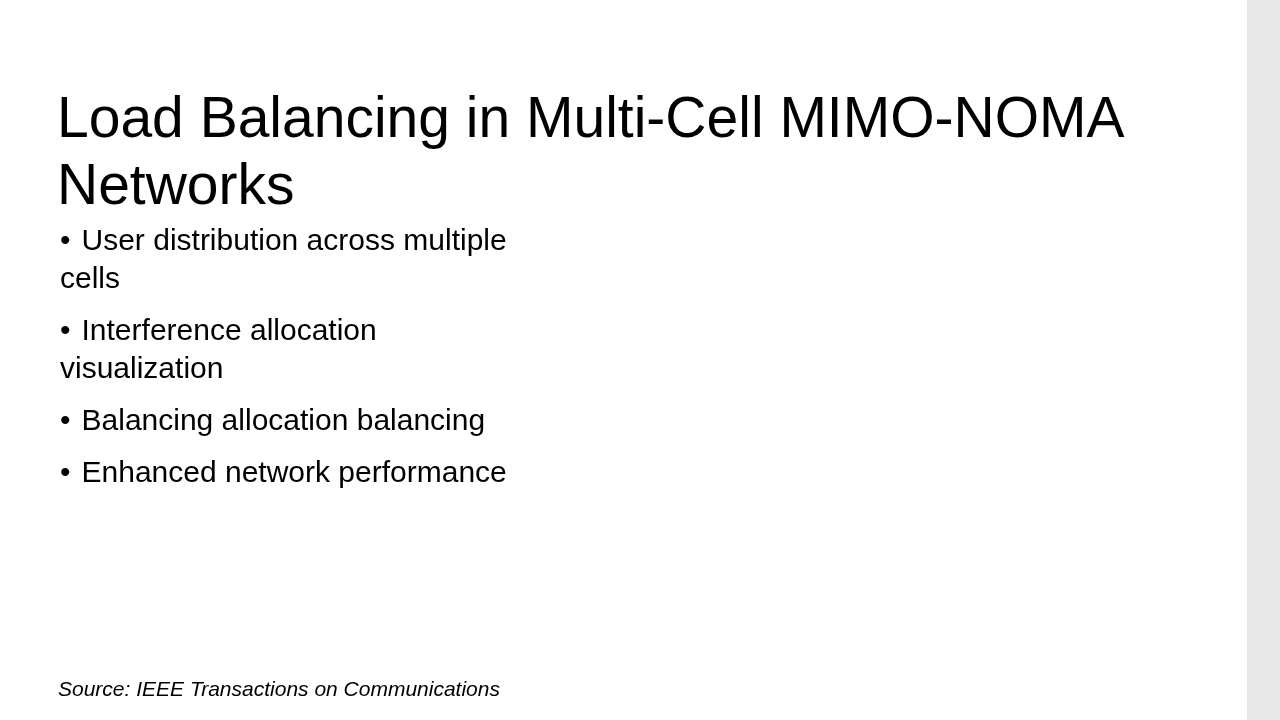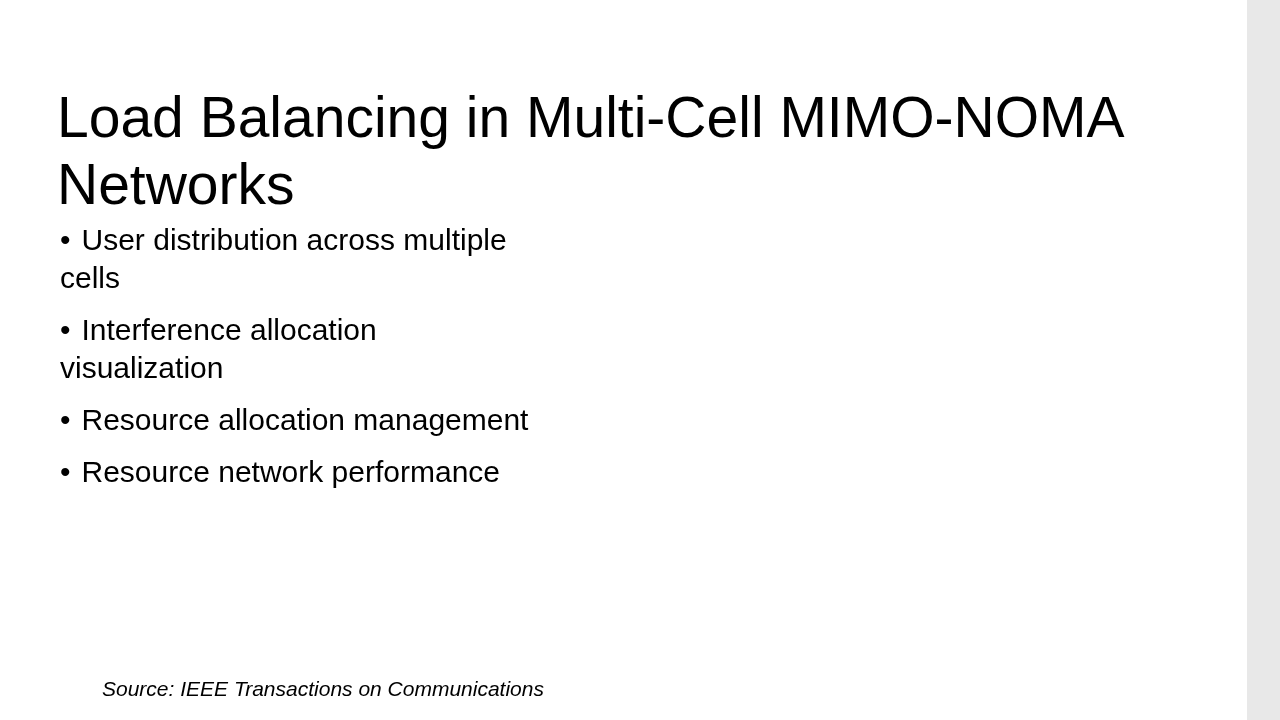--- a/index.html
+++ b/index.html
@@ -47,21 +47,20 @@
   .bullet-text {
     white-space: pre-line;
   }
   .source-line {
     position: absolute;
     left: 58px;
     top: 656px;
     font-size: 21px;
     font-style: italic;
     color: #000000;
-    margin-left: 44px;
   }
 </style>
 </head>
 <body>
 
 <div class="slide">
 
   <h1 class="slide-title">Load Balancing in Multi-Cell MIMO-NOMA
 Networks</h1>
 
@@ -71,24 +70,24 @@
       <span class="bullet-glyph">•</span><span class="bullet-text">User distribution across multiple
 cells</span>
     </p>
 
     <p class="bullet-item">
       <span class="bullet-glyph">•</span><span class="bullet-text">Interference allocation
 visualization</span>
     </p>
 
     <p class="bullet-item">
-      <span class="bullet-glyph">•</span><span class="bullet-text">Resource allocation management</span>
+      <span class="bullet-glyph">•</span><span class="bullet-text">Balancing allocation balancing</span>
     </p>
 
     <p class="bullet-item">
-      <span class="bullet-glyph">•</span><span class="bullet-text">Resource network performance</span>
+      <span class="bullet-glyph">•</span><span class="bullet-text">Enhanced network performance</span>
     </p>
 
   </div>
 
   <p class="source-line">Source: IEEE Transactions on Communications</p>
 
 </div>
 
 </body></html>

